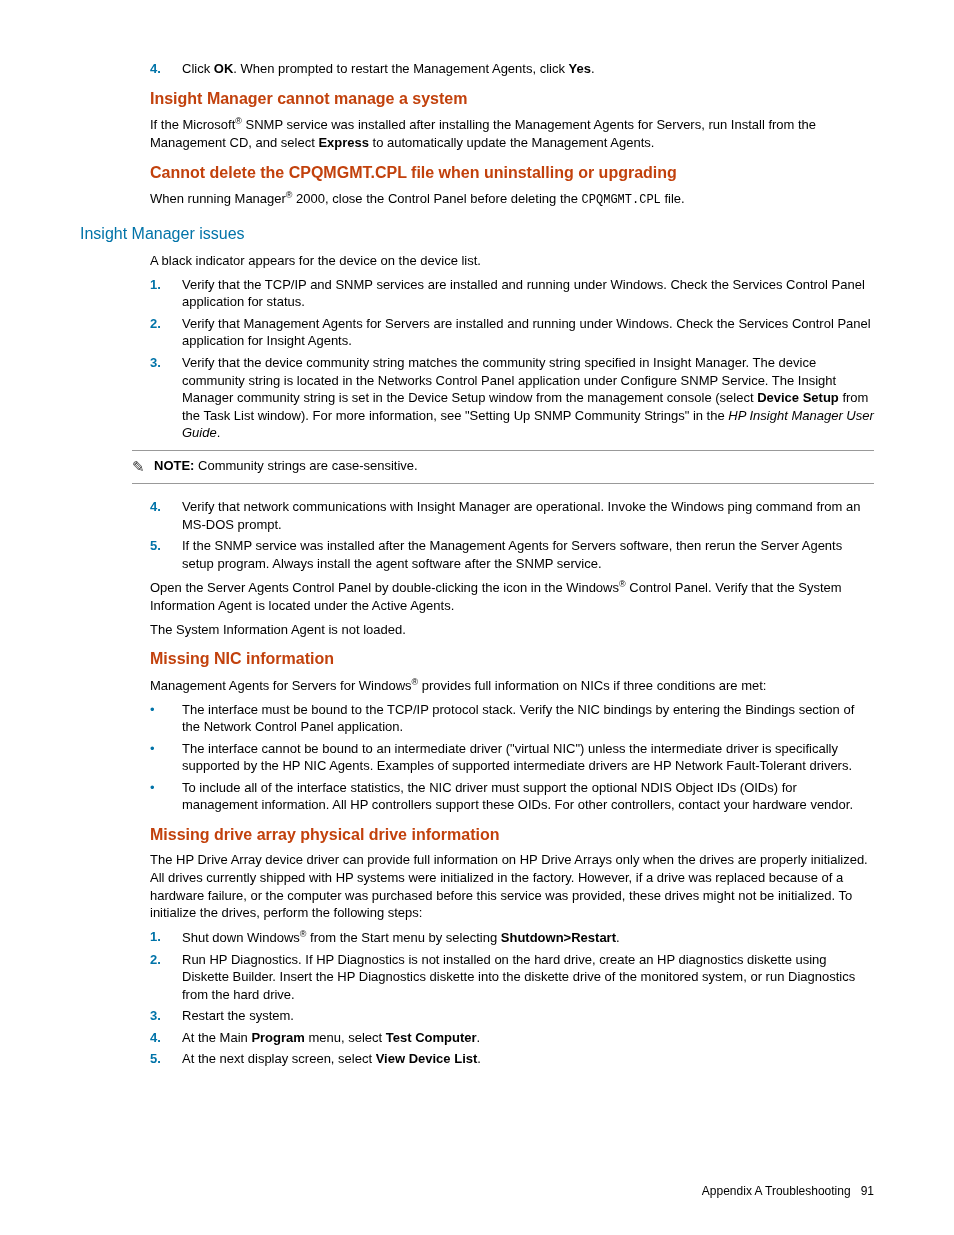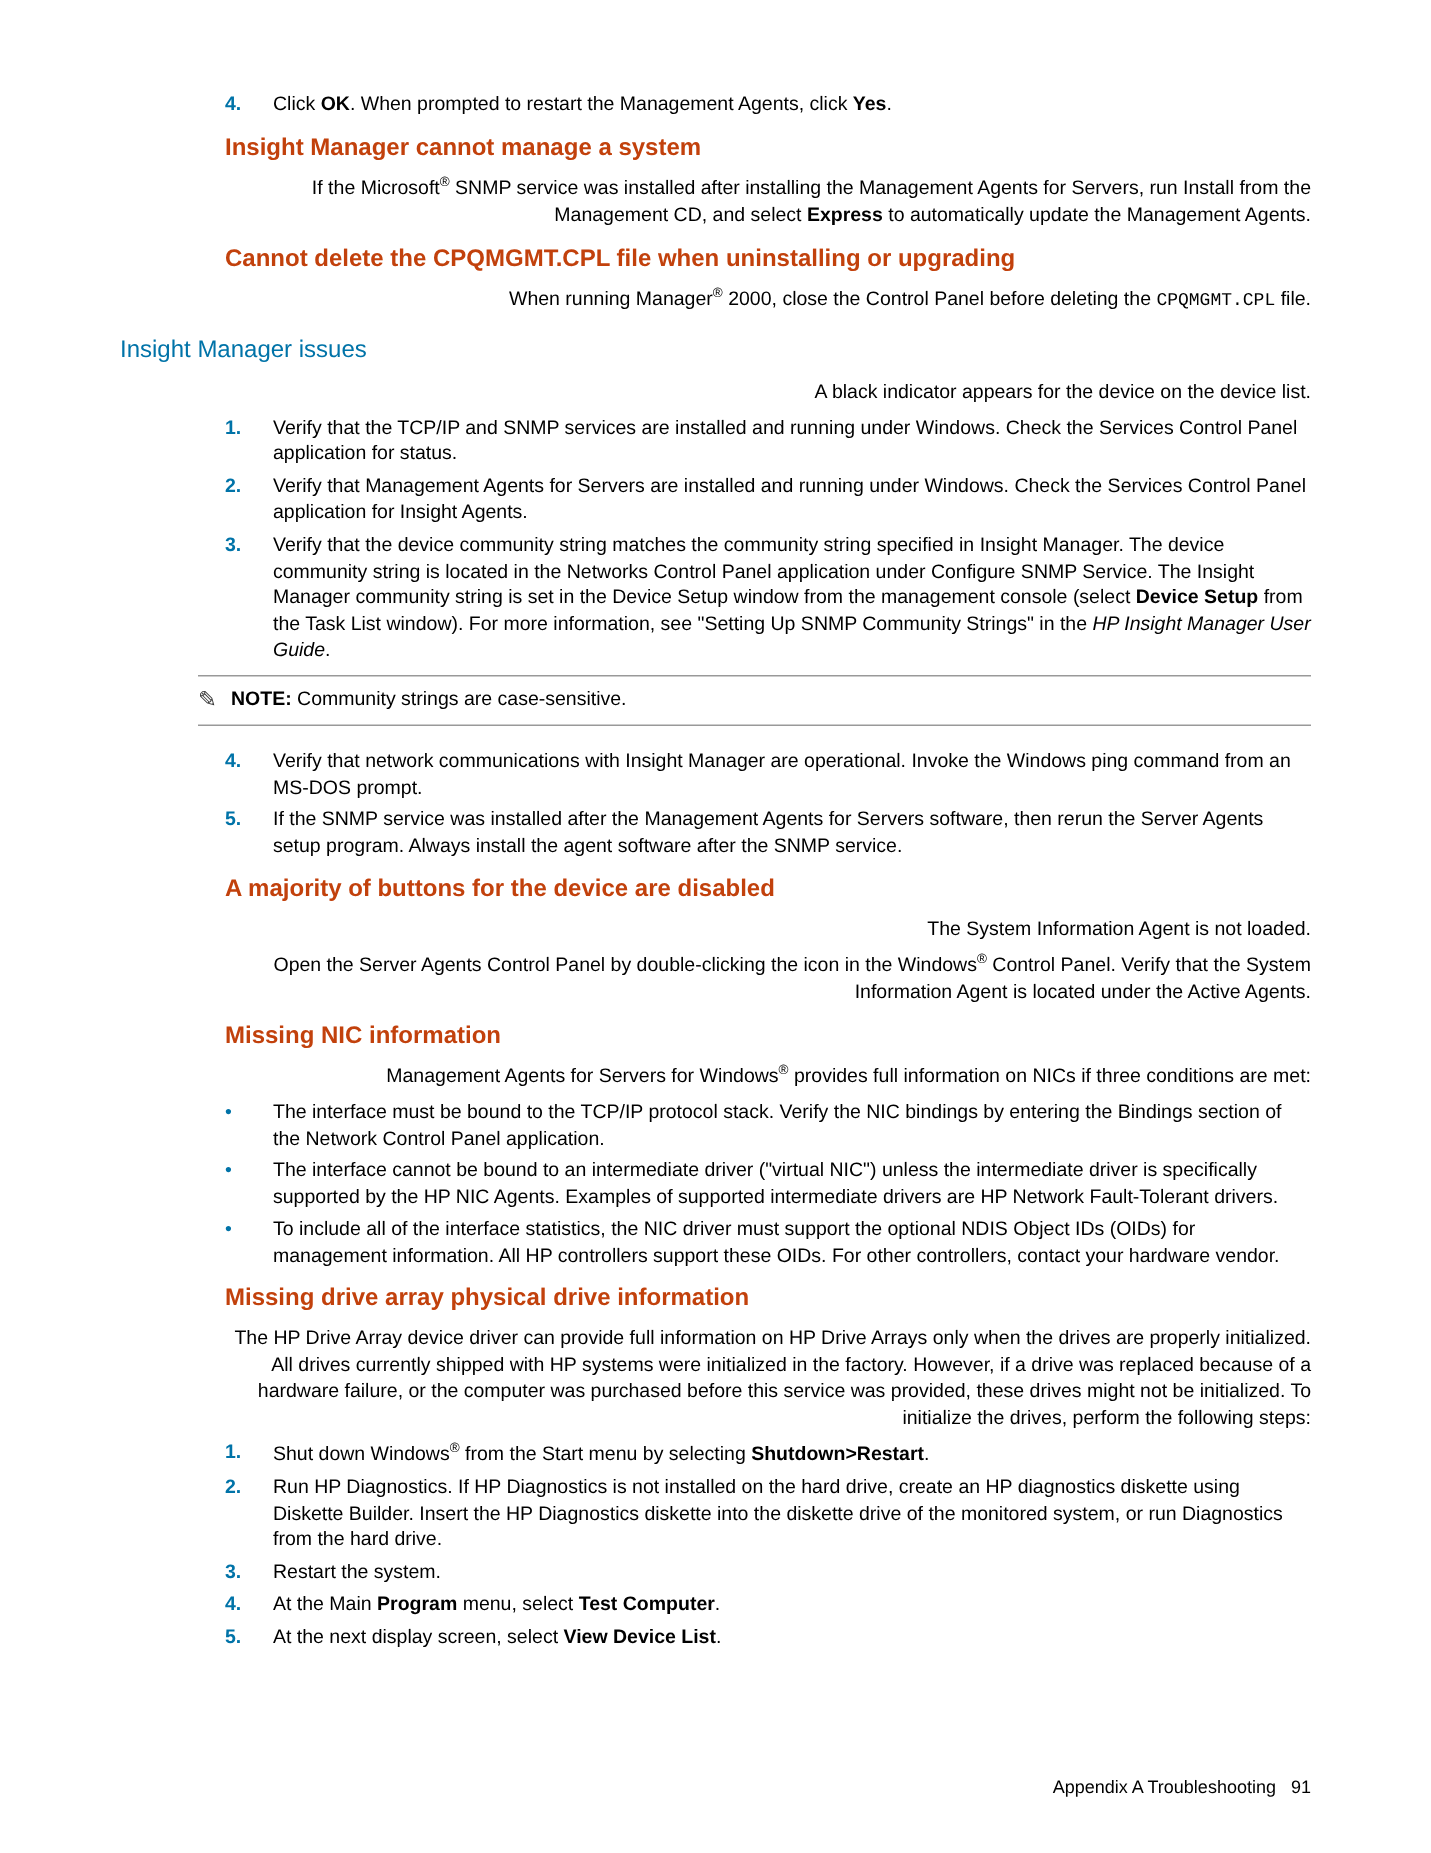--- a/index.html
+++ b/index.html
@@ -25,21 +25,21 @@
     font-weight: normal;
     font-size: 16px;
     margin: 14px 0 8px 0;
   }
   h3.subsection {
     color: #c2410c;
     font-weight: bold;
     font-size: 16px;
     margin: 10px 0 6px 0;
   }
-  p { margin: 6px 0; text-align: right; }
+  p { margin: 6px 0; }
   ol.numlist, ul.bullist {
     margin: 4px 0 4px 0;
     padding-left: 0;
   }
   ol.numlist > li, ul.bullist > li {
     list-style: none;
     display: flex;
     margin: 4px 0;
   }
   .marker {
@@ -137,25 +137,24 @@
       <li>
         <span class="marker">4.</span>
         <span class="litext">Verify that network communications with Insight Manager are operational. Invoke the Windows ping command from an MS-DOS prompt.</span>
       </li>
       <li>
         <span class="marker">5.</span>
         <span class="litext">If the SNMP service was installed after the Management Agents for Servers software, then rerun the Server Agents setup program. Always install the agent software after the SNMP service.</span>
       </li>
     </ol>
 
-    <h3 class="subsection">A majority of buttons for the device are disabled</h3>
+    <p>
+      <span>Open the Server Agents Control Panel by double-clicking the icon in the Windows</span><span class="sup">®</span><span> Control Panel. Verify that the System Information Agent is located under the Active Agents.</span>
+    </p>
     <p>The System Information Agent is not loaded.</p>
-    <p>
-      <span>Open the Server Agents Control Panel by double-clicking the icon in the Windows</span><span class="sup">®</span><span> Control Panel. Verify that the System Information Agent is located under the Active Agents.</span>
-    </p>
 
     <h3 class="subsection">Missing NIC information</h3>
     <p>
       <span>Management Agents for Servers for Windows</span><span class="sup">®</span><span> provides full information on NICs if three conditions are met:</span>
     </p>
     <ul class="bullist">
       <li>
         <span class="marker">•</span>
         <span class="litext">The interface must be bound to the TCP/IP protocol stack. Verify the NIC bindings by entering the Bindings section of the Network Control Panel application.</span>
       </li>

